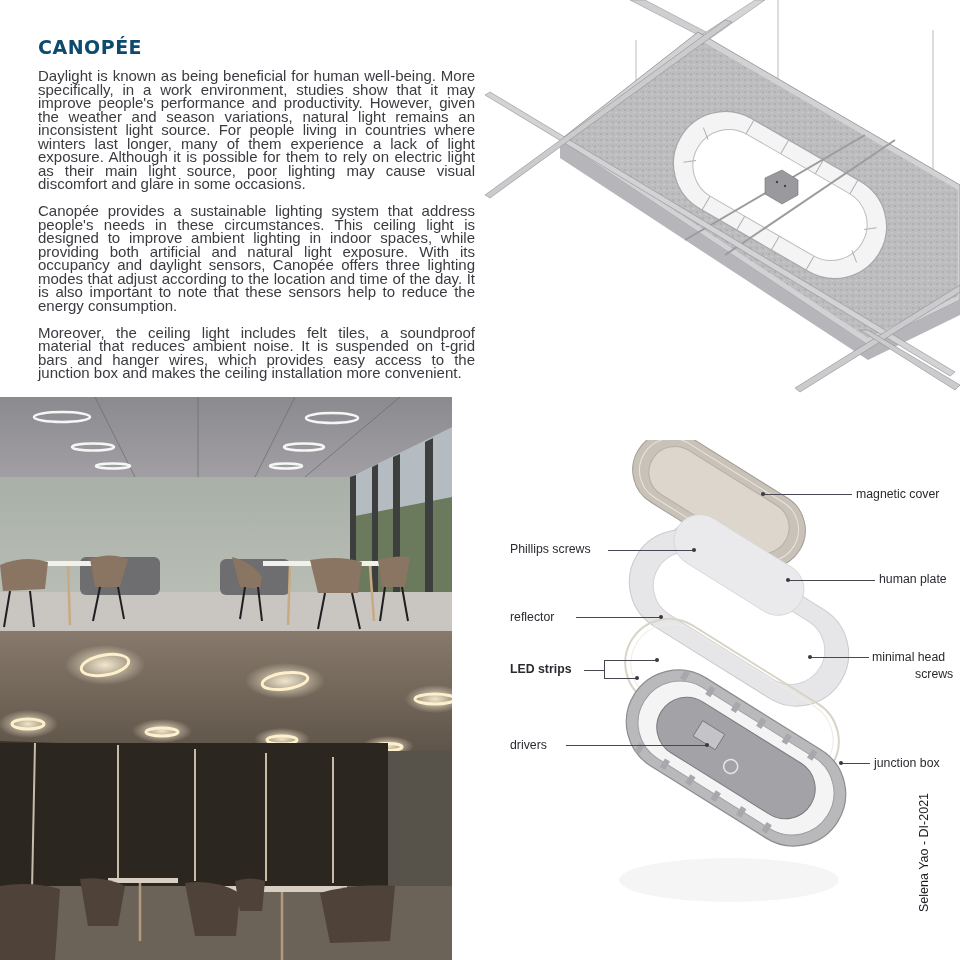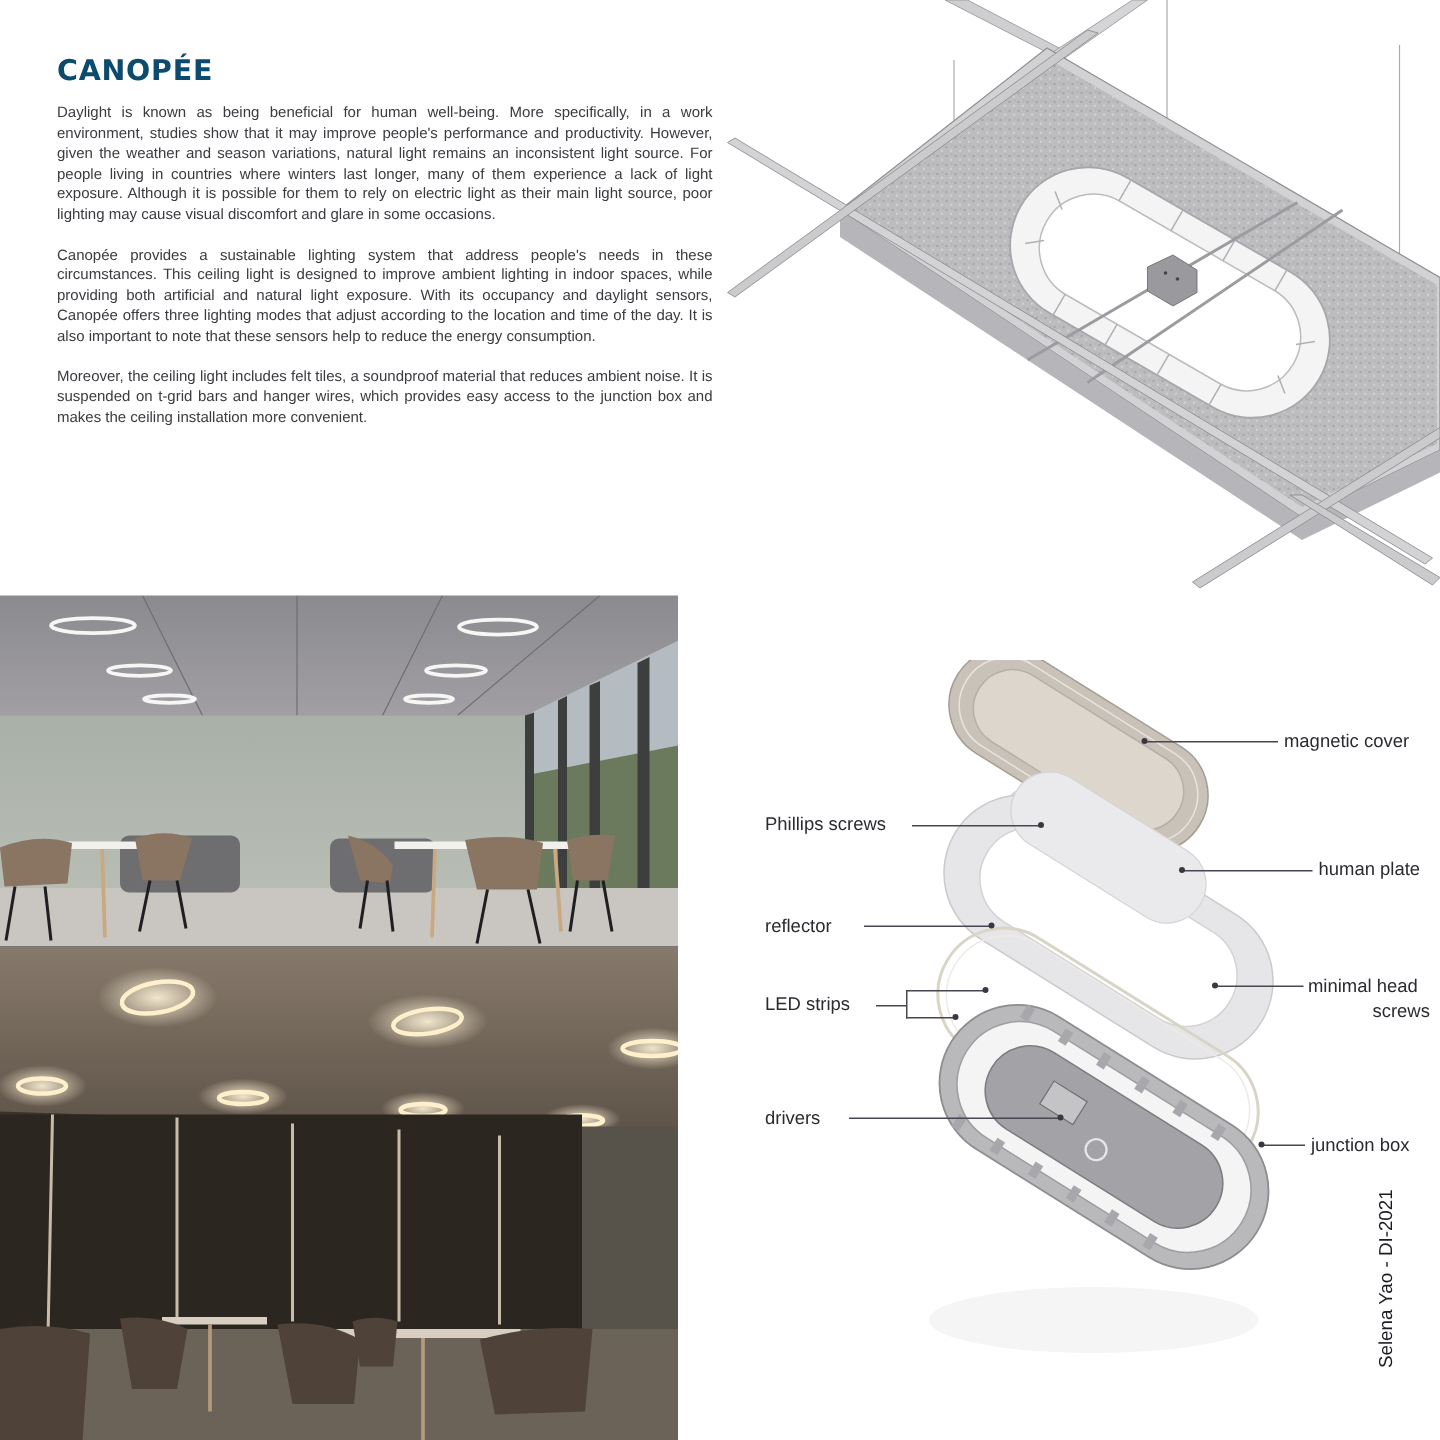--- a/index.html
+++ b/index.html
@@ -1,18 +1,18 @@
 <!DOCTYPE html>
 <html><head>
 <meta charset="utf-8">
 <style>
   html,body{margin:0;padding:0;background:#fff;}
   body{width:960px;height:960px;position:relative;overflow:hidden;font-family:"Liberation Sans",sans-serif;color:#2a2a2e;}
   .title{position:absolute;left:38px;top:36px;font-family:"DejaVu Sans",sans-serif;font-weight:bold;font-size:19px;letter-spacing:0.5px;color:#0c4a6e;margin:0;}
-  .text-block{position:absolute;left:38px;top:69px;width:437px;font-family:"Liberation Sans",sans-serif;font-size:10px;line-height:13.5px;color:#3b3a40;text-align:justify;}
+  .text-block{position:absolute;left:38px;top:69px;width:437px;font-family:"Liberation Sans",sans-serif;font-size:15px;line-height:13.5px;color:#3b3a40;text-align:justify;}
   .text-block p{margin:0 0 13.5px 0;}
   
   .iso{position:absolute;left:480px;top:0;width:480px;height:400px;}
   
   .photo-day{position:absolute;left:0;top:397px;width:452px;height:234px;overflow:hidden;background:#9a9a9c;}
   .photo-night{position:absolute;left:0;top:631px;width:452px;height:329px;overflow:hidden;background:#3b332c;}
   
   .exploded{position:absolute;left:504px;top:440px;width:480px;height:520px;}
   .label{position:absolute;font-family:"Liberation Sans",sans-serif;font-size:12.3px;color:#2b2a30;white-space:nowrap;}
   .leader{position:absolute;height:1px;background:#4a4550;}
@@ -288,21 +288,21 @@
 
   <span class="label" style="left:6px;top:170px;">reflector</span>
   <div class="leader" style="left:72px;top:177px;width:84px;"></div>
   <div class="dot" style="left:155px;top:175px;"></div>
 
   <span class="label" style="left:368px;top:210px;">minimal head</span>
   <span class="label" style="left:411px;top:227px;">screws</span>
   <div class="leader" style="left:307px;top:217px;width:58px;"></div>
   <div class="dot" style="left:304px;top:215px;"></div>
 
-  <span class="label" style="left:6px;top:222px;">LED strips</span>
+  <span class="label" style="left:6px;top:222px;font-weight:bold;">LED strips</span>
   <div class="leader" style="left:80px;top:230px;width:20px;"></div>
   <div style="position:absolute;left:100px;top:220px;width:1px;height:19px;background:#4a4550;"></div>
   <div class="leader" style="left:100px;top:220px;width:52px;"></div>
   <div class="leader" style="left:100px;top:238px;width:32px;"></div>
   <div class="dot" style="left:151px;top:218px;"></div>
   <div class="dot" style="left:131px;top:236px;"></div>
 
   <span class="label" style="left:6px;top:298px;">drivers</span>
   <div class="leader" style="left:62px;top:305px;width:140px;"></div>
   <div class="dot" style="left:201px;top:303px;"></div>

